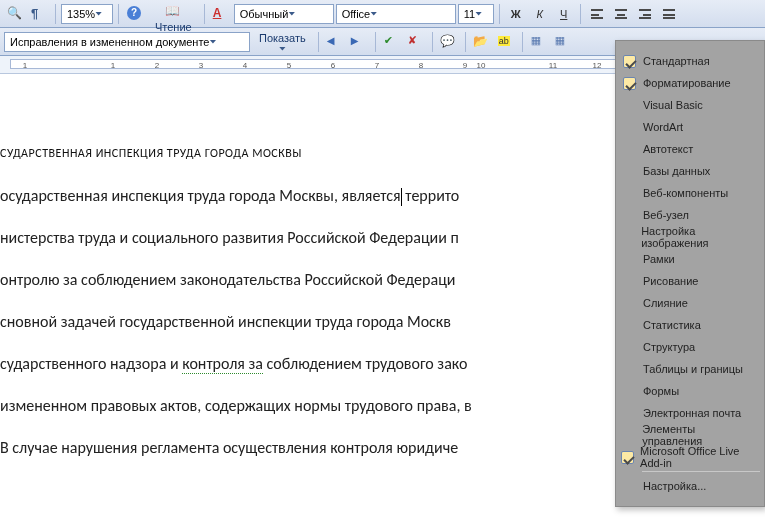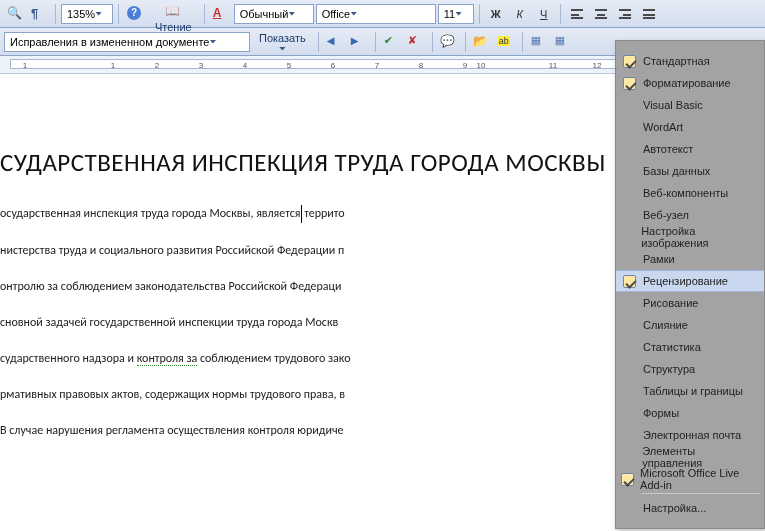--- a/index.html
+++ b/index.html
@@ -93,28 +93,28 @@
     margin-left: -5px;
   }
   .doc {
     background: #fff;
     padding: 40px 0 0 0;
     font-family: "Calibri", "Segoe UI", Arial, sans-serif;
     color: #222;
     line-height: 1.5;
   }
   .doc h1 {
-    font-size: 25px;
+    font-size: 12px;
     font-weight: 500;
     margin: 30px 0 22px 0;
     letter-spacing: 0.5px;
     color: #111;
   }
   .doc p {
-    font-size: 12px;
+    font-size: 16px;
     margin: 0 0 18px 0;
   }
   .underline-green { border-bottom: 1px dotted #2e8b2e; }
   .cursor-mark { display:inline-block; width:1px; height:18px; background:#000; vertical-align:middle; }
   
   .context-menu {
     position: absolute;
     right: 0;
     top: 40px;
     width: 150px;
@@ -213,21 +213,21 @@
       <span class="ico i-help"></span>
     </span>
   <span class="tb-text">
     <span class="ico i-read"></span>
     <span>Чтение</span>
   </span>
   <span class="tb-sep"></span>
   <span class="tb-btn">
       <span class="ico i-aa"></span>
     </span>
-  <span class="tb-drop" style="width:80px">
+  <span class="tb-drop" style="width:100px">
     <span>Обычный</span>
     <span class="dd-arrow"></span>
   </span>
   <span class="tb-drop" style="width:120px">
     <span>Office</span>
     <span class="dd-arrow"></span>
   </span>
   <span class="tb-drop" style="width:36px">
     <span>11</span>
     <span class="dd-arrow"></span>
@@ -317,21 +317,21 @@
   <h1>СУДАРСТВЕННАЯ ИНСПЕКЦИЯ ТРУДА ГОРОДА МОСКВЫ</h1>
   <p>
     <span>осударственная инспекция труда города Москвы, является</span><span class="cursor-mark"></span> <span>террито</span>
   </p>
   <p>нистерства труда и социального развития Российской Федерации п</p>
   <p>онтролю за соблюдением законодательства Российской Федераци</p>
   <p>сновной задачей государственной инспекции труда города Москв</p>
   <p>
     <span>сударственного надзора и </span><span class="underline-green">контроля за</span><span> соблюдением трудового зако</span>
   </p>
-  <p>рмативных правовых актов, содержащих нормы трудового права, в</p>
+  <p>измененном правовых актов, содержащих нормы трудового права, в</p>
   <p>В случае нарушения регламента осуществления контроля юридиче</p>
 
 </div>
 
 <div class="context-menu" id="ctx-menu">
     <div class="cm-item">
       <span class="cm-chk">
         <span class="check"></span>
       </span>
       <span>Стандартная</span>
@@ -367,26 +367,20 @@
       <span>Веб-узел</span>
     </div>
     <div class="cm-item">
       <span class="cm-chk"></span>
       <span>Настройка изображения</span>
     </div>
     <div class="cm-item">
       <span class="cm-chk"></span>
       <span>Рамки</span>
     </div>
-    <div class="cm-item hl">
-      <span class="cm-chk">
-        <span class="check"></span>
-      </span>
-      <span>Рецензирование</span>
-    </div>
     <div class="cm-item">
       <span class="cm-chk"></span>
       <span>Рисование</span>
     </div>
     <div class="cm-item">
       <span class="cm-chk"></span>
       <span>Слияние</span>
     </div>
     <div class="cm-item">
       <span class="cm-chk"></span>

